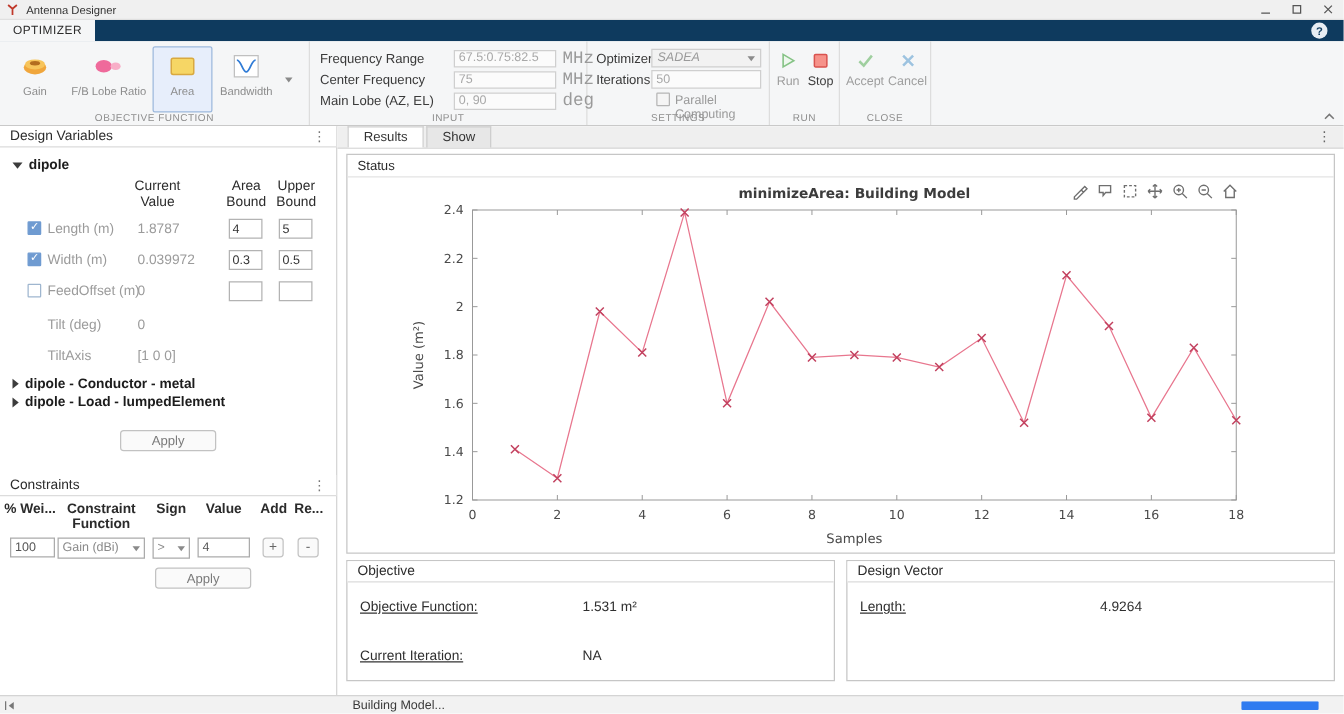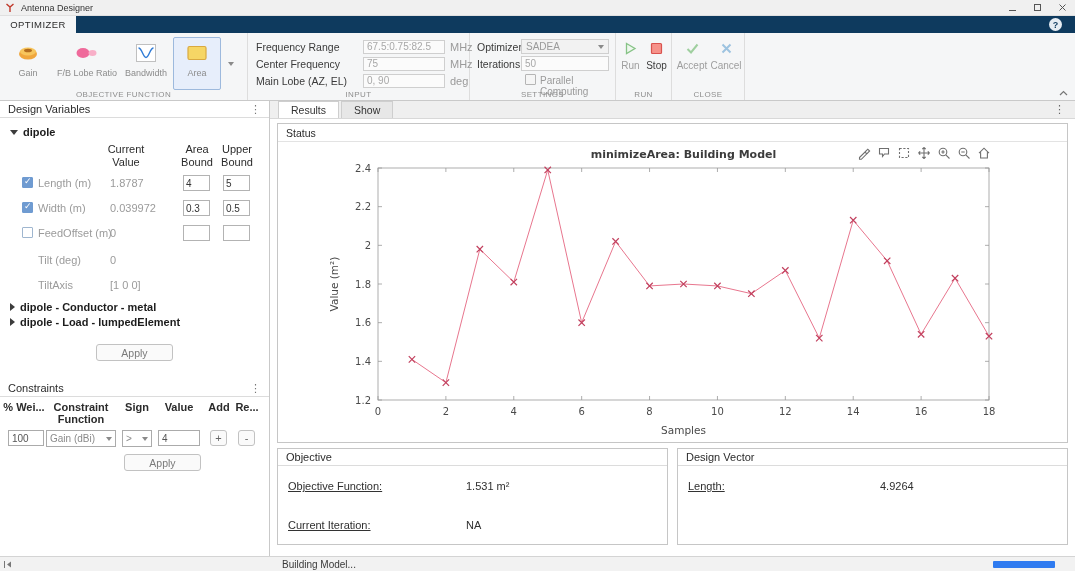--- a/index.html
+++ b/index.html
@@ -27,25 +27,25 @@
   .obj-row { position:absolute; left:4px; top:4px; height:53px; display:flex; gap:3px; align-items:stretch; }
   .obj-btn { width:48px; border:1px solid transparent; border-radius:2px; display:flex; flex-direction:column; align-items:center; padding-top:3px; }
   .obj-btn.wide { width:64px; }
   .obj-btn.selected { background:#e7eefb; border-color:#9db9dd; }
   .obj-label { font-size:9px; color:#8c8c8c; margin-top:3px; white-space:nowrap; }
   .gallery-arrow { width:13px; display:flex; align-items:center; justify-content:center; }
   #sec-input { left:248px; width:222px; }
   .inp-row { position:absolute; left:8px; height:15px; display:flex; align-items:center;justify-content:flex-end; }
   .inp-label { width:107px; color:#3a3a3a; font-size:10.5px; white-space:nowrap; }
   .inp-box { width:82px; height:14px; border:1px solid #cfcfcf; background:#fbfbfb; color:#a8a8a8; font-size:10px; padding:0 3px; font-family:inherit; }
-  .inp-unit { margin-left:5px; color:#9a9a9a; font-size:11px; }
+  .inp-unit { margin-left:5px; color:#9a9a9a; font-size:14px;font-family:Liberation Mono, monospace; }
   #sec-settings { left:470px; width:146px; }
   .set-label { position:absolute; left:7px; color:#3a3a3a; font-size:10.5px; }
   .set-ctrl { position:absolute; left:51px; width:88px; height:15px; }
-  .combo { border:1px solid #cfcfcf; background:#f2f2f2; color:#9a9a9a; font-size:10px; display:flex; align-items:center; padding:0 4px; height:100%; }
+  .combo { border:1px solid #cfcfcf; background:#f2f2f2; color:#9a9a9a; font-size:10px; display:flex; align-items:center; padding:0 4px; height:100%;font-style:italic; }
   .combo .combo-arr { margin-left:auto; }
   .tri-sm { width:0; height:0; border-left:3px solid transparent; border-right:3px solid transparent; border-top:4px solid #8a8a8a; }
   .cb { width:11px; height:11px; border:1px solid #9fb6cf; background:#fff; border-radius:1px; position:relative; display:inline-block; }
   .cb.checked { background:#6f9bd1; border-color:#6f9bd1; }
   .cb.checked::after { content:"✓"; position:absolute; left:1px; top:-2px; color:#fff; font-size:9px; }
   .cb.gray { border-color:#b5b5b5; background:#f5f5f5; }
   #sec-run { left:616px; width:56px; }
   #sec-close { left:672px; width:73px; }
   .tool-btn { position:absolute; top:8px; display:flex; flex-direction:column; align-items:center; }
   .tool-label { font-size:10px; margin-top:4px; color:#9e9e9e; white-space:nowrap; }
@@ -155,36 +155,36 @@
       </div>
       <div class="obj-btn wide">
         <span>
             <svg width="24" height="24" viewBox="0 0 24 24">
               <ellipse cx="8" cy="12" rx="6.5" ry="5" fill="#ef6a9b"></ellipse>
               <ellipse cx="17.5" cy="12" rx="4" ry="3" fill="#f8afc8"></ellipse>
             </svg>
           </span>
         <span class="obj-label">F/B Lobe Ratio</span>
       </div>
+      <div class="obj-btn selected">
+        <span>
+            <svg width="24" height="24" viewBox="0 0 24 24">
+              <rect x="3" y="5.5" width="18" height="13" rx="1.5" fill="#f6d665" stroke="#d9a940" stroke-width="1.2"></rect>
+            </svg>
+          </span>
+        <span class="obj-label">Area</span>
+      </div>
       <div class="obj-btn">
         <span>
             <svg width="24" height="24" viewBox="0 0 24 24">
               <rect x="2.5" y="3.5" width="19" height="17" fill="#fff" stroke="#c0c0c0"></rect>
               <path d="M4.5 7 C8 7 9 16.5 12 16.5 C15 16.5 16 7 19.5 7" fill="none" stroke="#2f7bd6" stroke-width="1.4"></path>
             </svg>
           </span>
         <span class="obj-label">Bandwidth</span>
-      </div>
-      <div class="obj-btn selected">
-        <span>
-            <svg width="24" height="24" viewBox="0 0 24 24">
-              <rect x="3" y="5.5" width="18" height="13" rx="1.5" fill="#f6d665" stroke="#d9a940" stroke-width="1.2"></rect>
-            </svg>
-          </span>
-        <span class="obj-label">Area</span>
       </div>
       <div class="gallery-arrow">
           <span class="tri-sm"></span>
         </div>
     </div>
     <div class="rsec-label">OBJECTIVE FUNCTION</div>
   </div>
 
   <div class="rsec" id="sec-input">
     <div class="inp-row" style="top:6px">

